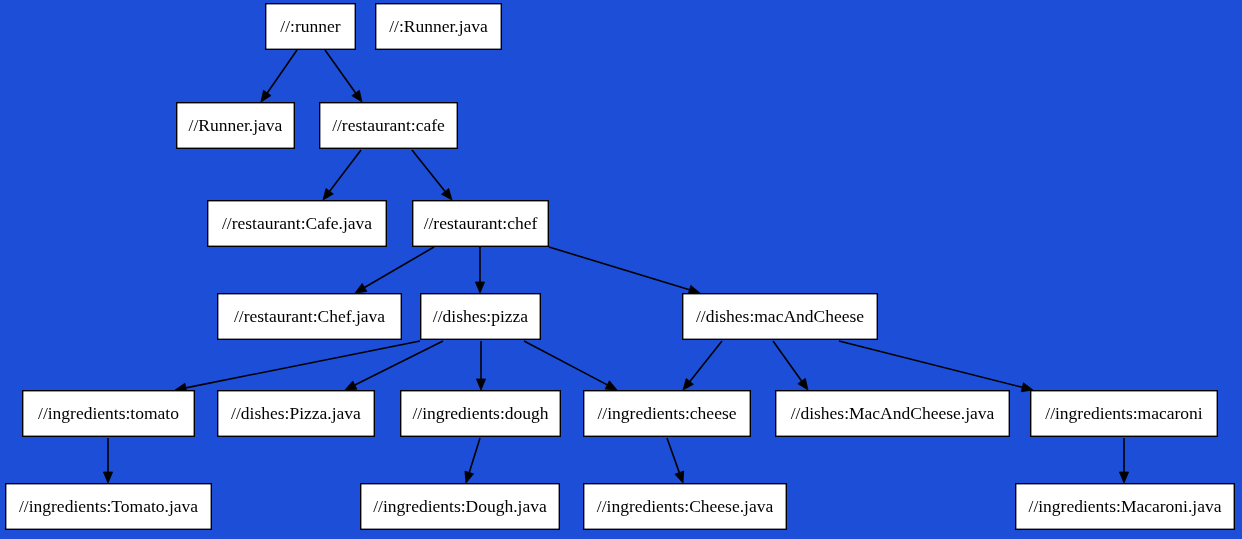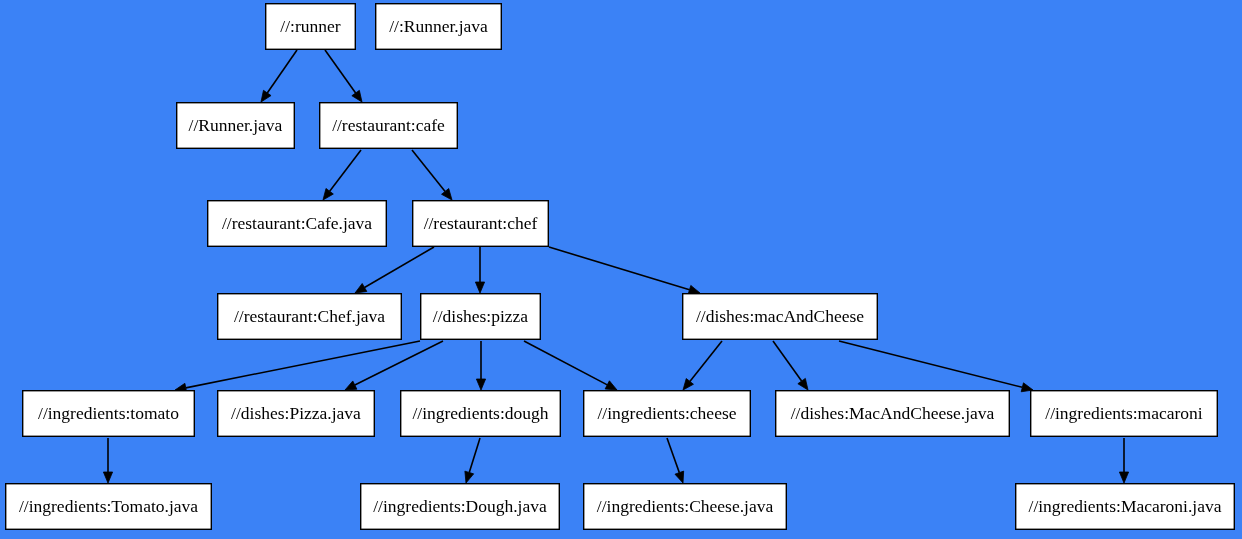--- a/index.html
+++ b/index.html
@@ -4,21 +4,21 @@
 <style>
   html, body {
     margin: 0;
     padding: 0;
     background: #ffffff;
   }
   #graph-root {
     position: relative;
     width: 1242px;
     height: 539px;
-    background: #3b82f6;
+    background: #1d4ed8;
     overflow: hidden;
     font-family: "Liberation Serif", "DejaVu Serif", serif;
   }
   svg#graph-canvas {
     position: absolute;
     left: 0;
     top: 0;
     width: 1242px;
     height: 539px;
     display: block;

